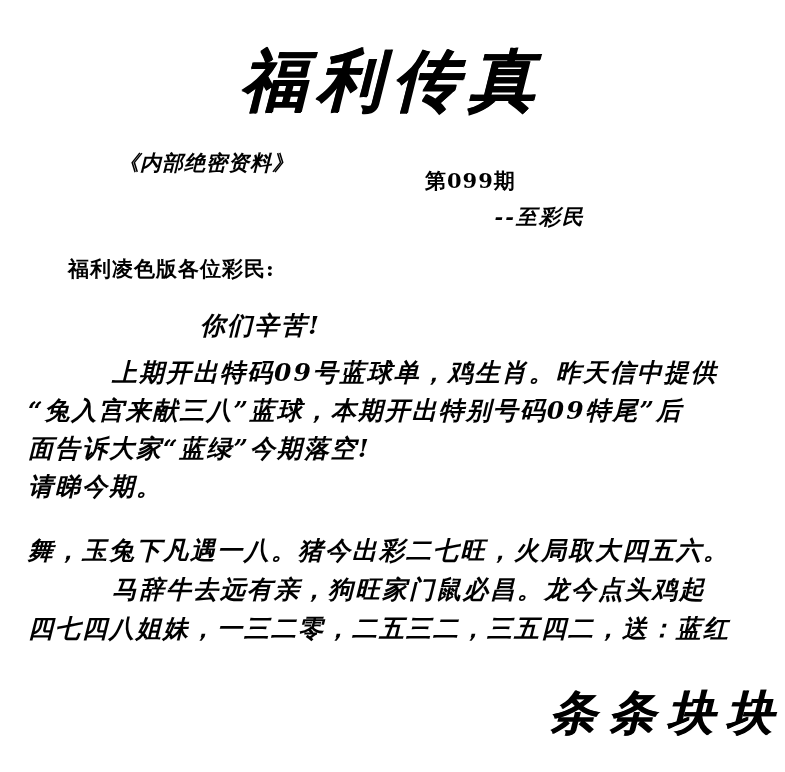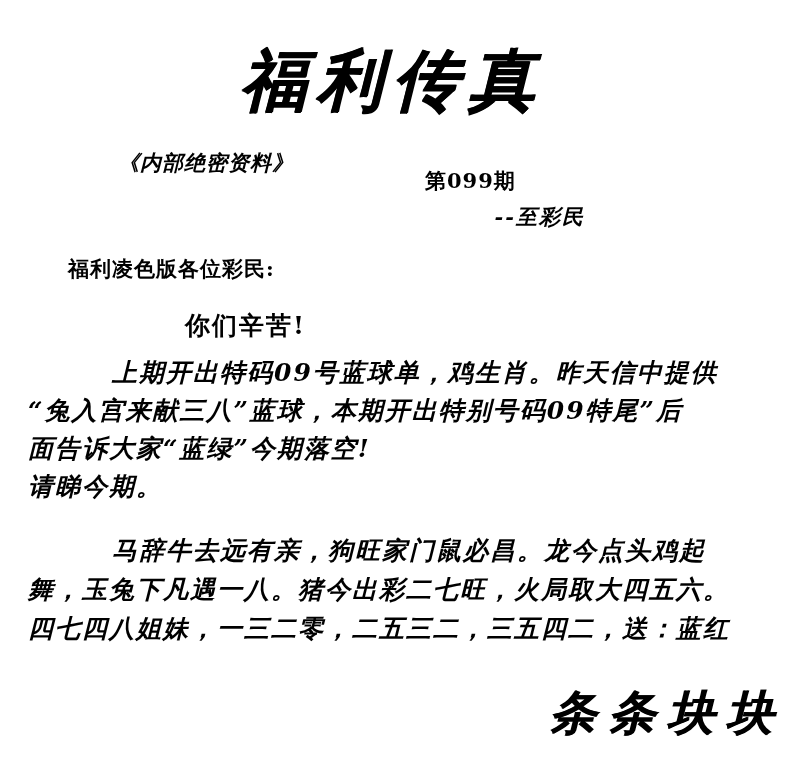--- a/index.html
+++ b/index.html
@@ -68,21 +68,23 @@
     padding-left: 68px;
     font-size: 21px;
     font-weight: bold;
     letter-spacing: 1px;
   }
   .hardwork {
     margin-top: 26px;
     padding-left: 185px;
     font-size: 25px;
     font-weight: bold;
+    font-style: italic;
     letter-spacing: 2px;
+    margin-left: 15px;
   }
   .body-block {
     margin-top: 12px;
     padding-left: 28px;
     padding-right: 20px;
   }
   .body-line {
     font-size: 25px;
     font-weight: bold;
     font-style: italic;
@@ -138,20 +140,20 @@
   <div class="hardwork">你们辛苦!</div>
 
   <div class="body-block">
     <div class="body-line indent">上期开出特码09号蓝球单，鸡生肖。昨天信中提供</div>
     <div class="body-line">“兔入宫来献三八”蓝球，本期开出特别号码09特尾”后</div>
     <div class="body-line">面告诉大家“蓝绿”今期落空!</div>
     <div class="body-line">请睇今期。</div>
   </div>
 
   <div class="verse-block">
+    <div class="verse-line">舞，玉兔下凡遇一八。猪今出彩二七旺，火局取大四五六。</div>
     <div class="verse-line indent">马辞牛去远有亲，狗旺家门鼠必昌。龙今点头鸡起</div>
-    <div class="verse-line">舞，玉兔下凡遇一八。猪今出彩二七旺，火局取大四五六。</div>
     <div class="verse-line">四七四八姐妹，一三二零，二五三二，三五四二，送：蓝红</div>
   </div>
 
   <div class="footer">条条块块</div>
 
 </div>
 
 </body></html>

